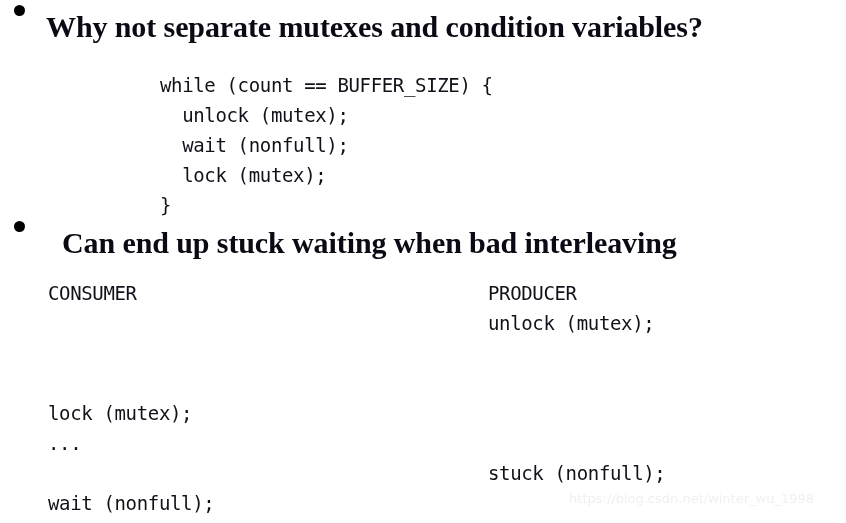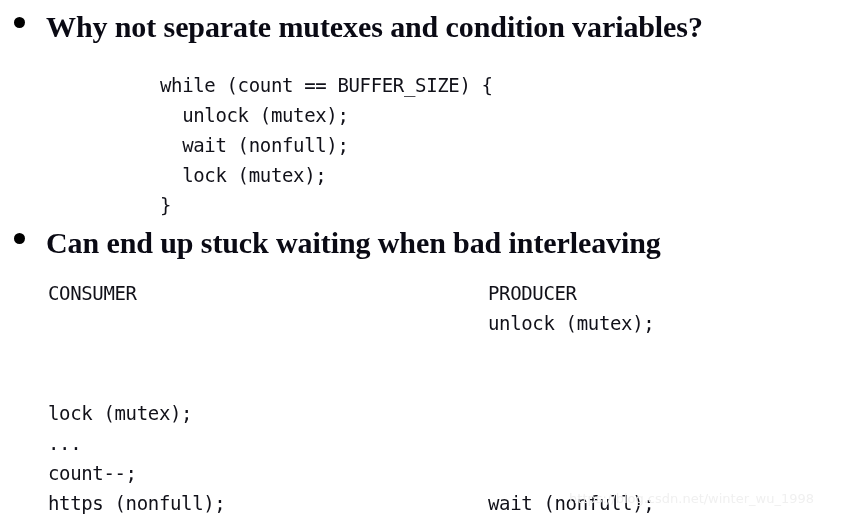--- a/index.html
+++ b/index.html
@@ -19,21 +19,21 @@
 
   .slide {
     position: absolute;
     inset: 0;
   }
 
   
   .bullet-row {
     position: absolute;
     display: flex;
-    align-items: center;
+    align-items: flex-start;
     white-space: nowrap;
   }
   .bullet-marker {
     width: 11px;
     height: 11px;
     border-radius: 50%;
     background: #000;
     flex: 0 0 auto;
     position: relative;
     top: -5px;
@@ -43,21 +43,21 @@
     font-weight: bold;
     font-size: 30px;
     line-height: 34px;
     letter-spacing: -0.1px;
     color: #0a0a14;
   }
 
   #bullet-1 { left: 14px; top: 10px; }
   #bullet-1 .bullet-text { margin-left: 21px; }
   #bullet-2 { left: 14px; top: 226px; }
-  #bullet-2 .bullet-text { margin-left: 21px; }
+  #bullet-2 .bullet-text { margin-left: 37px; }
 
   
   .code-block {
     position: absolute;
     font-family: "DejaVu Sans Mono", "Liberation Mono", monospace;
     font-size: 19px;
     line-height: 30px;
     white-space: pre;
     color: #111119;
     letter-spacing: -0.35px;
@@ -140,24 +140,23 @@
       <div class="il-cell empty"></div>
       <div class="il-cell empty"></div>
 
       <div class="il-cell empty"></div>
       <div class="il-cell">lock (mutex);</div>
 
       <div class="il-cell empty"></div>
       <div class="il-cell">...</div>
 
       <div class="il-cell empty"></div>
-      <div class="il-cell">count--;</div>
 
       <div class="il-cell empty"></div>
-      <div class="il-cell">https (nonfull);</div>
+      <div class="il-cell">stuck (nonfull);</div>
 
       <div class="il-cell">wait (nonfull);</div>
       <div class="il-cell empty"></div>
 
     </div>
   </div>
 
   <div id="watermark">https://blog.csdn.net/winter_wu_1998</div>
 
 </div>

